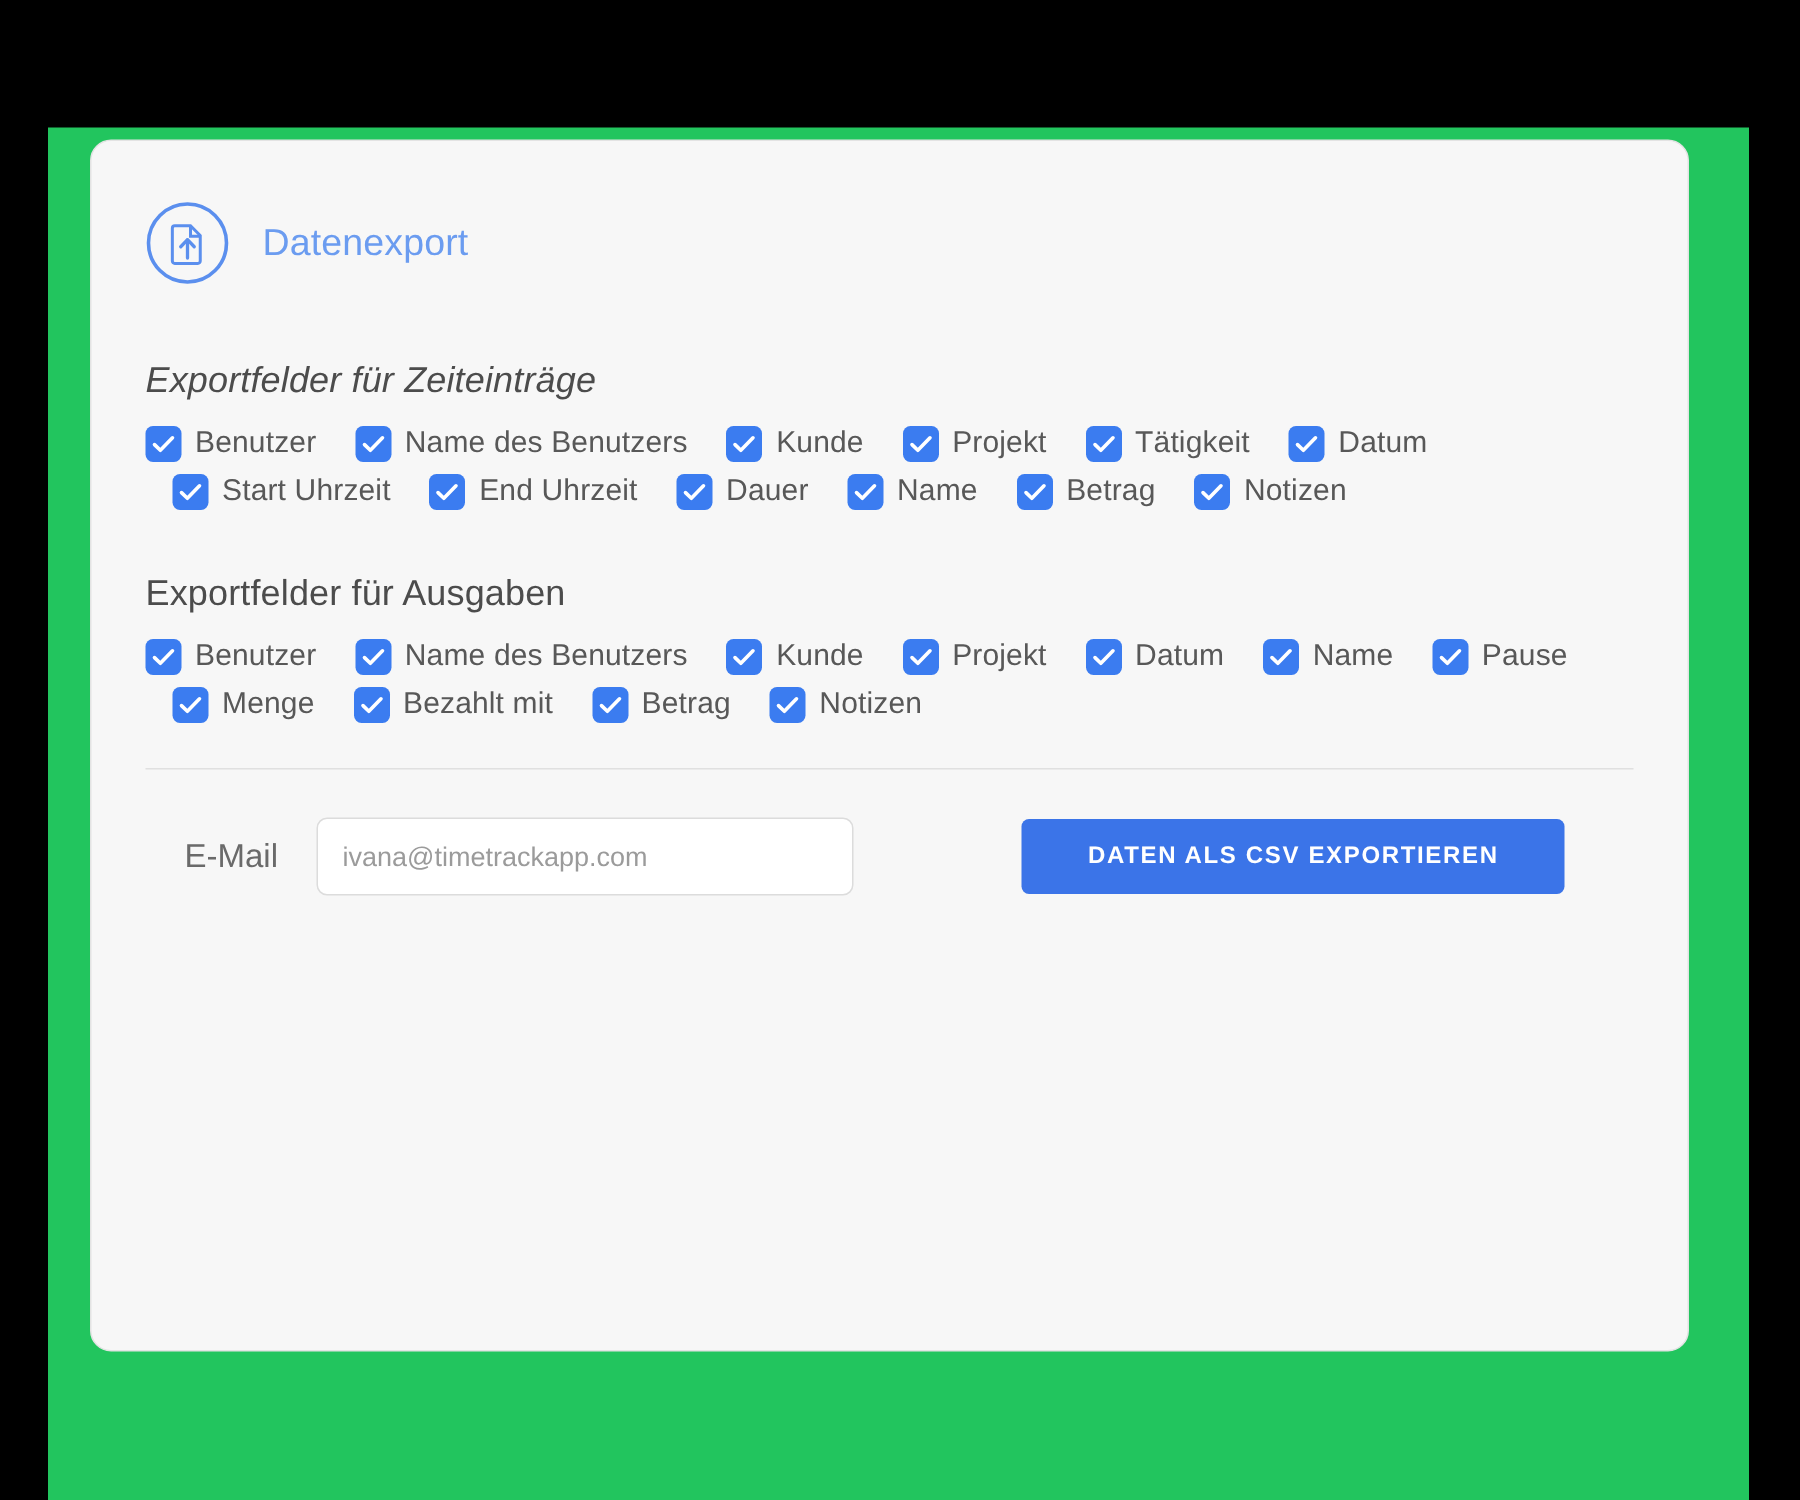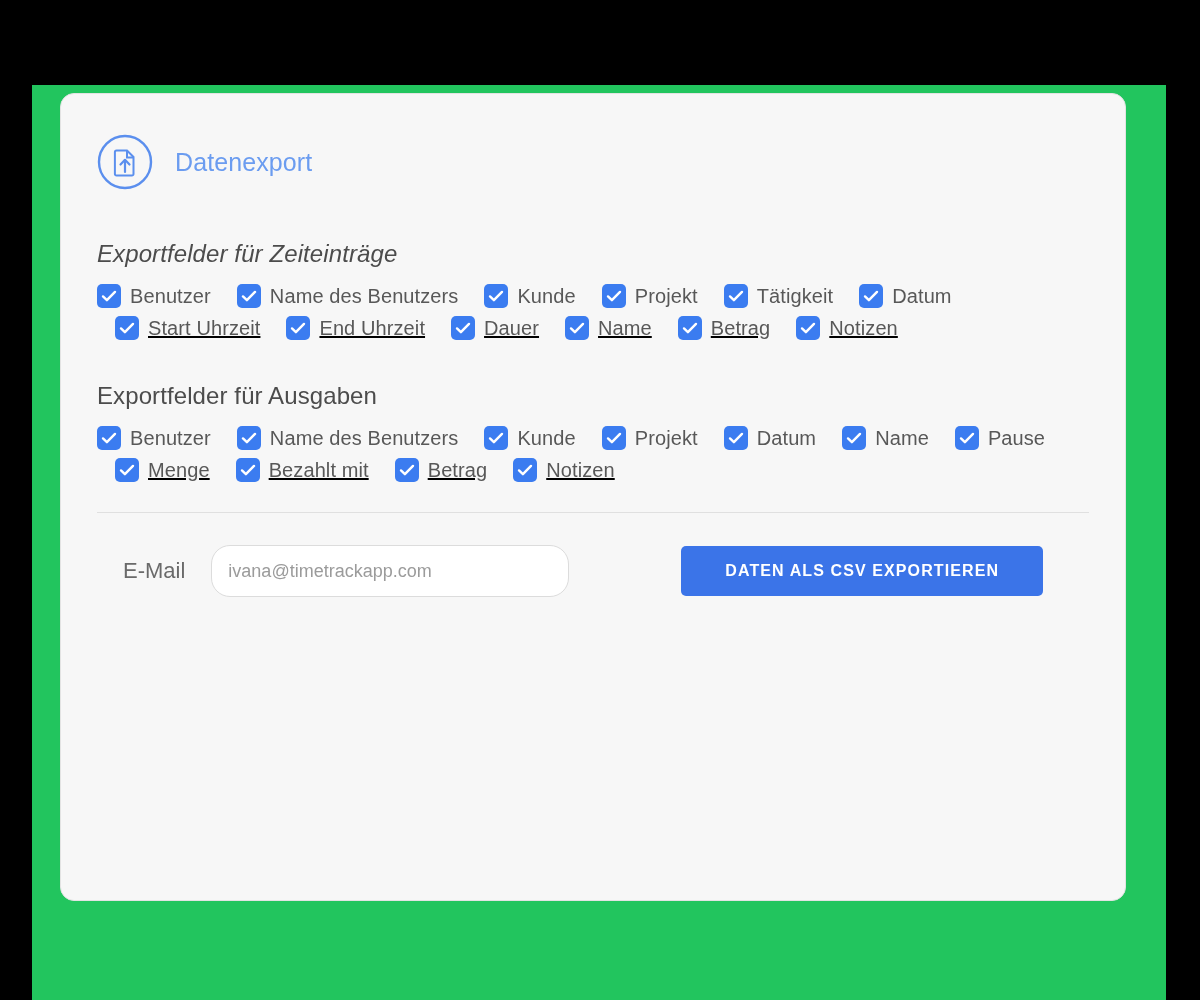--- a/index.html
+++ b/index.html
@@ -65,25 +65,24 @@
   .section-title.second { margin-top: 42px; }
 
   .cb-rows { margin-top: 16px; }
 
   .cb-row {
     display: flex;
     align-items: center;
     flex-wrap: nowrap;
     margin-bottom: 8px;
   }
-  .cb-row.indent { padding-left: 18px; text-decoration: underline; }
+  .cb-row.indent { padding-left: 18px; }
 
   .cb-item {
     display: flex;
-    align-items: center;
     gap: 9px;
     margin-right: 26px;
     white-space: nowrap;
   }
 
   .cb-box {
     width: 24px;
     height: 24px;
     flex: 0 0 24px;
     border-radius: 5px;
@@ -123,21 +122,21 @@
   }
   .email-label {
     font-size: 22px;
     color: #6a6a6a;
     margin-right: 26px;
   }
   .email-input {
     width: 358px;
     height: 52px;
     border: 1px solid #dcdcdc;
-    border-radius: 19px;
+    border-radius: 7px;
     background: #ffffff;
     font-size: 18px;
     color: #4a4a4a;
     padding: 0 16px;
     font-family: "Liberation Sans", sans-serif;
     outline: none;
   }
   .email-input::placeholder { color: #9b9b9b; }
 
   .export-button {

